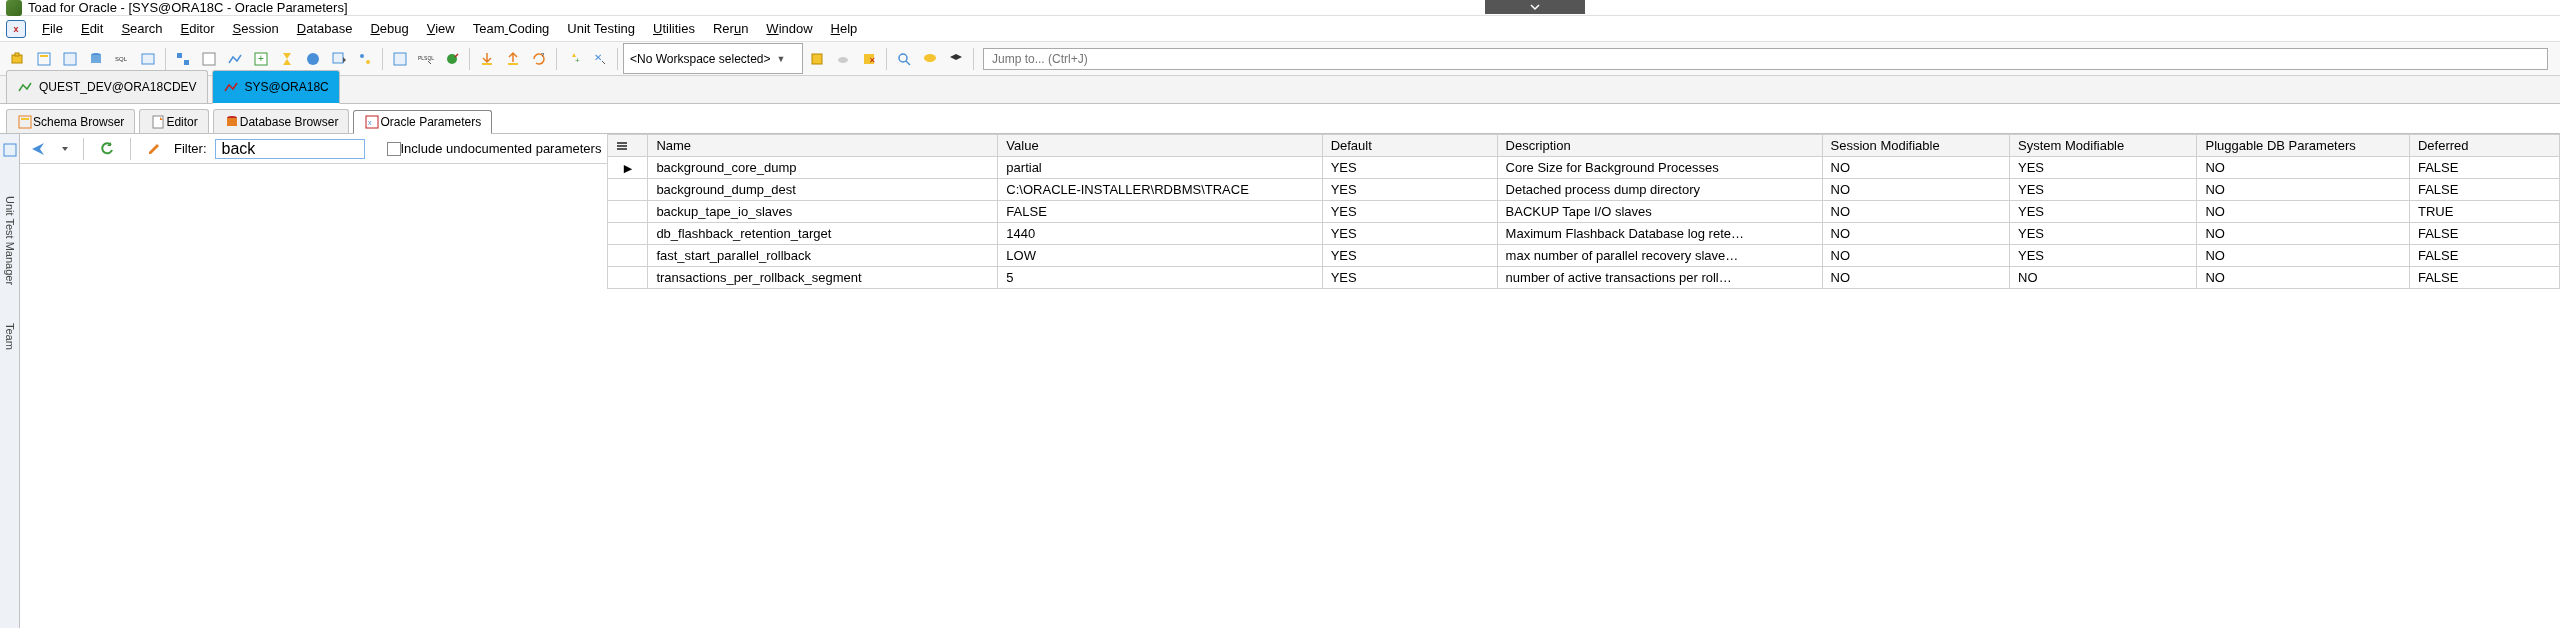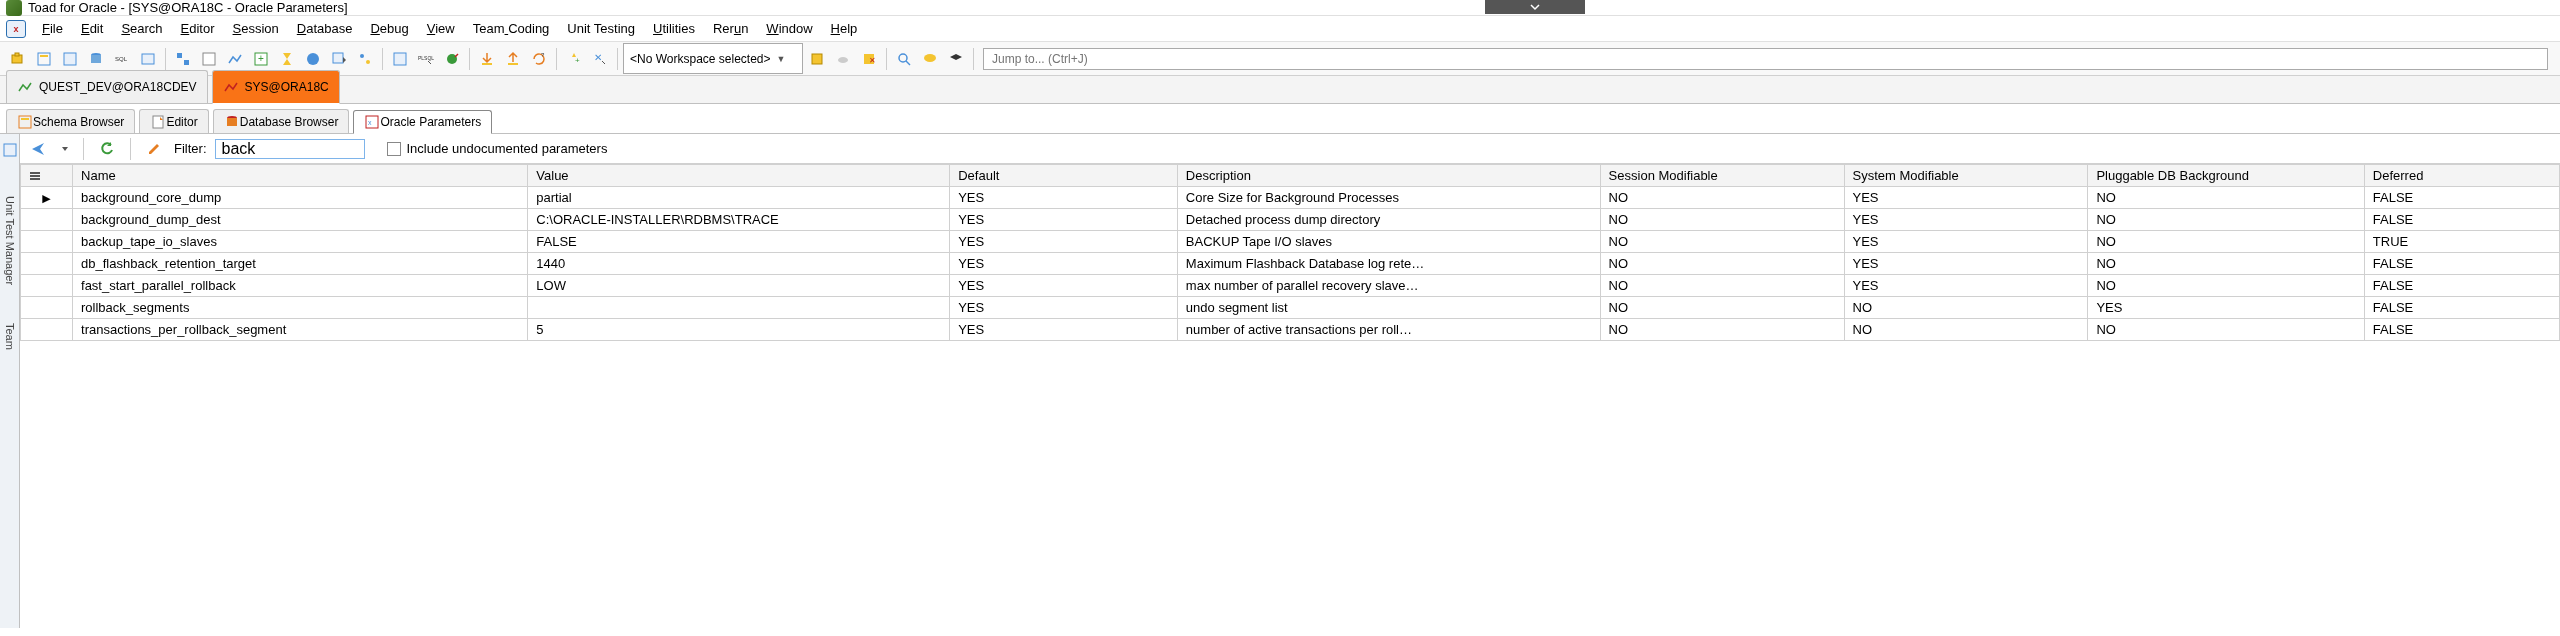--- a/index.html
+++ b/index.html
@@ -14,32 +14,32 @@
 .menu-item { padding: 3px 8px; cursor: pointer; }
 .underline { text-decoration: underline; }
 .toolbar { height: 34px; display: flex; align-items: center; padding: 0 6px; gap: 2px; border-bottom: 1px solid #d0d0d0; background: #f8f8f8; }
 .tb-btn { width: 24px; height: 24px; display: flex; align-items: center; justify-content: center; cursor: pointer; border-radius: 2px; }
 .tb-sep { width: 1px; height: 22px; background: #ccc; margin: 0 3px; }
 .tb-combo { height: 31px; border: 1px solid #aaa; padding: 0 6px; font-size: 12px; display: flex; align-items: center; gap: 6px; background: #fff; min-width: 180px; }
 .tb-combo .arrow { font-size: 9px; color: #555; }
 .jump-input { flex: 1; height: 22px; border: 1px solid #aaa; padding: 0 8px; font-size: 12px; margin-left: 4px; margin-right: 6px; }
 .conn-tabs { height: 28px; display: flex; align-items: flex-end; padding: 0 6px; border-bottom: 1px solid #c0c0c0; background: #f4f4f4; gap: 4px; }
 .conn-tab { height: 24px; display: flex; align-items: center; padding: 16px 10px; border: 1px solid #c0c0c0; border-bottom: none; background: #f0f0f0; border-radius: 3px 3px 0 0; font-size: 12px; gap: 6px; }
-.conn-tab.active { background: #f97316; border-bottom: 1px solid #fff; position: relative; top: 1px; }
+.conn-tab.active { background: #0ea5e9; border-bottom: 1px solid #fff; position: relative; top: 1px; }
 .view-tabs { height: 30px; display: flex; align-items: flex-end; padding: 6px 6px 0 6px; border-bottom: 1px solid #c0c0c0; gap: 4px; }
 .view-tab { height: 24px; display: flex; align-items: center; padding: 0 10px; border: 1px solid #c0c0c0; border-bottom: none; background: #f0f0f0; border-radius: 3px 3px 0 0; font-size: 12px; }
 .view-tab.active { background: #fff; border: 1px solid #888; border-bottom: 1px solid #fff; position: relative; top: 1px; }
 .main-wrap { display: flex; height: calc(636px - 24px - 26px - 34px - 28px - 30px); }
 .side-gutter { width: 20px; background: #eef2f6; border-right: 1px solid #c0c0c0; display: flex; flex-direction: column; align-items: center; padding-top: 4px; gap: 30px; }
 .side-gutter .vtext { writing-mode: vertical-rl; font-size: 11px; color: #444; padding: 4px 0; cursor: pointer; }
-.content { flex: 1; display: flex; flex-direction: column; }
+.content { flex: 1; display: flex; flex-direction: row; }
 .filter-bar { height: 30px; display: flex; align-items: center; padding: 0 6px; gap: 8px; border-bottom: 1px solid #d0d0d0; }
 .filter-label { font-size: 13px; }
 .filter-input { width: 150px; height: 20px; border: 1px solid #7eb4ea; padding: 0 6px; font-size: 16px; }
-.checkbox-wrap { display: flex; align-items: center; gap: 6px; margin-left: 14px; }
+.checkbox-wrap { display: flex; align-items: center; margin-left: 14px; }
 .checkbox { width: 14px; height: 14px; border: 1px solid #888; background: #fff; }
 .grid { flex: 1; overflow: auto; }
 .grid table { width: 100%; border-collapse: collapse; }
 .grid th, .grid td { border: 1px solid #d0d0d0; padding: 3px 8px; text-align: left; font-size: 13px; font-weight: normal; white-space: nowrap; overflow: hidden; text-overflow: ellipsis; }
 .grid th { background: #f4f4f4; position: relative; }
 .grid th.first { width: 32px; }
 .grid td.first { width: 32px; text-align: center; }
 .row-ptr { font-size: 11px; }
 .icon { width: 16px; height: 16px; display: inline-block; }
 svg { display: block; }
@@ -355,21 +355,21 @@
                   <rect x="1" y="5" width="10" height="2" fill="#555"></rect>
                   <rect x="1" y="8" width="10" height="2" fill="#555"></rect>
                 </svg>
               </th>
               <th class="col-name">Name</th>
               <th class="col-value">Value</th>
               <th class="col-default">Default</th>
               <th class="col-desc">Description</th>
               <th class="col-sm">Session Modifiable</th>
               <th class="col-sysm">System Modifiable</th>
-              <th class="col-pdb">Pluggable DB Background</th>
+              <th class="col-pdb">Pluggable DB Parameters</th>
               <th class="col-def">Deferred</th>
             </tr>
           </thead>
         <tbody>
             <tr>
               <td class="first"><span class="row-ptr">▶</span></td>
               <td class="col-name">background_core_dump</td>
               <td class="col-value">partial</td>
               <td class="col-default">YES</td>
               <td class="col-desc">Core Size for Background Processes</td>
@@ -417,31 +417,20 @@
               <td class="col-value">LOW</td>
               <td class="col-default">YES</td>
               <td class="col-desc">max number of parallel recovery slave…</td>
               <td class="col-sm">NO</td>
               <td class="col-sysm">YES</td>
               <td class="col-pdb">NO</td>
               <td class="col-def">FALSE</td>
             </tr>
             <tr>
               <td class="first"></td>
-              <td class="col-name">rollback_segments</td>
-              <td class="col-value"></td>
-              <td class="col-default">YES</td>
-              <td class="col-desc">undo segment list</td>
-              <td class="col-sm">NO</td>
-              <td class="col-sysm">NO</td>
-              <td class="col-pdb">YES</td>
-              <td class="col-def">FALSE</td>
-            </tr>
-            <tr>
-              <td class="first"></td>
               <td class="col-name">transactions_per_rollback_segment</td>
               <td class="col-value">5</td>
               <td class="col-default">YES</td>
               <td class="col-desc">number of active transactions per roll…</td>
               <td class="col-sm">NO</td>
               <td class="col-sysm">NO</td>
               <td class="col-pdb">NO</td>
               <td class="col-def">FALSE</td>
             </tr>
           </tbody>

